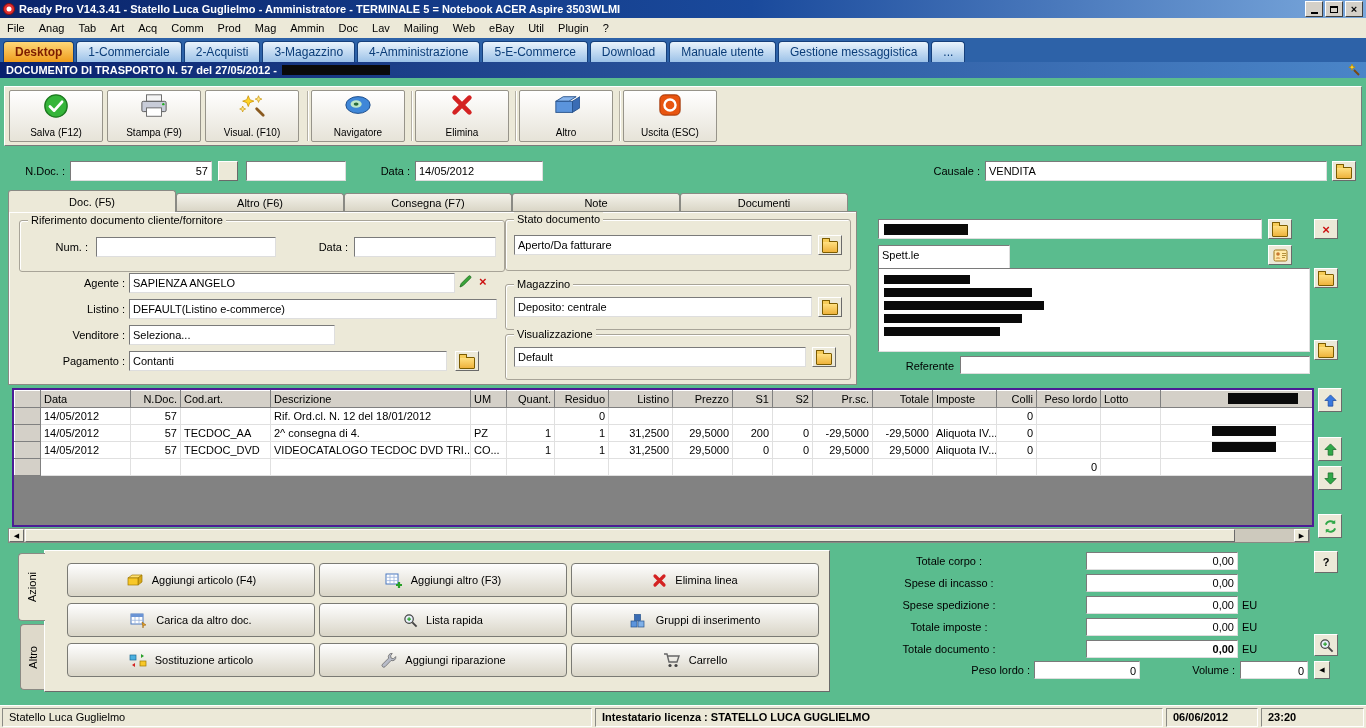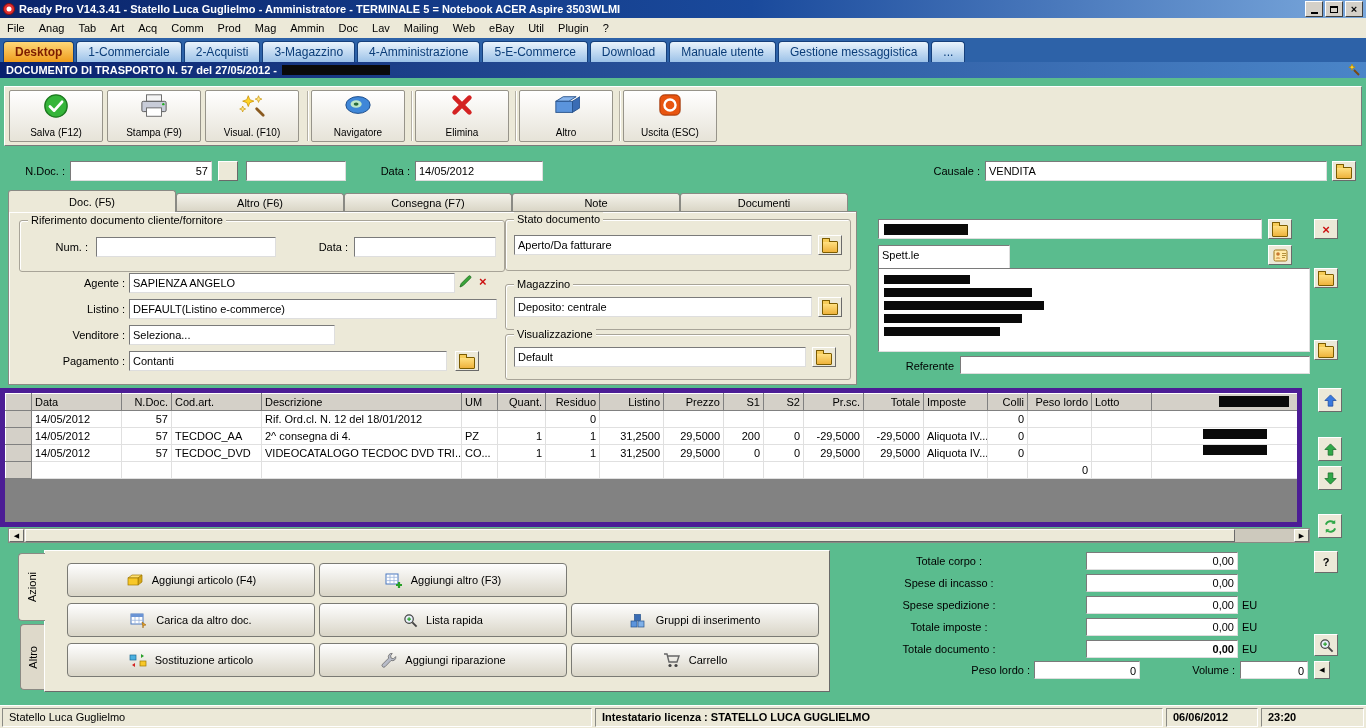--- a/index.html
+++ b/index.html
@@ -38,21 +38,21 @@
   .folder-ic::before{content:"";position:absolute;top:-4px;left:-1px;width:6px;height:3px;background:#f6cc58;border:1px solid #7c5c00;border-bottom:none;border-radius:1px 1px 0 0}
   .xred{color:#cc1111;font-weight:bold;font-size:13px;line-height:1}
   
   .doc-tabs{position:absolute;left:8px;top:190px;height:22px;display:flex}
   .doc-tabs span{width:168px;height:19px;margin-top:3px;line-height:19px;text-align:center;background:linear-gradient(#f4f2ea,#d8d4c4);border:1px solid #8a8a84;border-bottom:none;border-radius:3px 3px 0 0;cursor:pointer;box-sizing:border-box}
   .doc-tabs span:first-child{height:22px;margin-top:0;line-height:22px;background:#ece9d8;position:relative;z-index:3}
   .panel{position:absolute;left:8px;top:211px;width:849px;height:174px;background:#ece9d8;border:1px solid #8a8a84;box-shadow:inset 1px 1px 0 #fff;box-sizing:border-box}
   .gbox{position:absolute;border:1px solid #a8a498;border-radius:3px;box-shadow:inset 1px 1px 0 #fff}
   .gbox>.gt{position:absolute;top:-8px;left:8px;background:#ece9d8;padding:0 3px;line-height:14px;white-space:nowrap}
   
-  .grid-wrap{position:absolute;left:0;top:388px;width:1302px;height:139px;background:#828282;border:5px solid #4c1d95;overflow:hidden;box-sizing:border-box}
+  .grid-wrap{position:absolute;left:12px;top:388px;width:1302px;height:139px;background:#828282;border:2px solid #4c1d95;overflow:hidden;box-sizing:border-box}
   table.grid{border-collapse:collapse;table-layout:fixed;width:1300px}
   .grid th{background:#d4d0c8;border:1px solid;border-color:#fff #808080 #808080 #fff;font-weight:normal;height:16px;padding:0 3px;text-align:left;white-space:nowrap;overflow:hidden;font-size:11px}
   .grid td{background:#fff;border-right:1px solid #e0e0e0;border-bottom:1px solid #e0e0e0;height:16px;padding:0 3px;white-space:nowrap;overflow:hidden;font-size:11px}
   .grid td:first-child{background:#d4d0c8;border:1px solid;border-color:#fff #808080 #808080 #fff}
   .grid th:nth-child(3),.grid td:nth-child(3),.grid th:nth-child(7),.grid td:nth-child(7),.grid th:nth-child(8),.grid td:nth-child(8),.grid th:nth-child(9),.grid td:nth-child(9),.grid th:nth-child(10),.grid td:nth-child(10),.grid th:nth-child(11),.grid td:nth-child(11),.grid th:nth-child(12),.grid td:nth-child(12),.grid th:nth-child(13),.grid td:nth-child(13),.grid th:nth-child(14),.grid td:nth-child(14),.grid th:nth-child(16),.grid td:nth-child(16),.grid th:nth-child(17),.grid td:nth-child(17){text-align:right}
   .hscroll{position:absolute;left:8px;top:528px;width:1302px;height:15px;background:#cdc9bd;border:1px solid #8a8a84;box-sizing:border-box}
   .hs-btn{position:absolute;top:0;width:15px;height:13px;background:#ece9d8;border:1px solid;border-color:#fff #6a6a6a #6a6a6a #fff;font-size:7px;display:flex;align-items:center;justify-content:center;cursor:pointer;box-sizing:border-box}
   .hs-thumb{position:absolute;left:16px;top:0;width:1210px;height:13px;background:#ece9d8;border:1px solid;border-color:#fff #6a6a6a #6a6a6a #fff;box-sizing:border-box;cursor:grab}
   
   .act-panel{position:absolute;left:44px;top:550px;width:786px;height:142px;background:#ece9d8;border:1px solid;border-color:#fff #6a6a6a #6a6a6a #fff;box-sizing:border-box}
@@ -481,20 +481,26 @@
       <span>Aggiungi articolo (F4)</span>
     </div>
     <div class="act-btn" style="left:274px;top:12px">
       <svg width="18" height="15" viewBox="0 0 18 15">
           <rect x="1" y="1" width="12" height="10" fill="#fff" stroke="#4a78c0"></rect>
           <path d="M1 4.3h12M1 7.6h12M5 1v10M9 1v10" stroke="#9ab4dc" stroke-width=".8"></path>
           <path d="M11 12h6M14 9v6" stroke="#28a028" stroke-width="2.2"></path>
         </svg>
       <span>Aggiungi altro (F3)</span>
     </div>
+    <div class="act-btn" style="left:526px;top:12px">
+      <svg width="15" height="15" viewBox="0 0 15 15">
+          <path d="M3 3l9 9M12 3l-9 9" stroke="#d42222" stroke-width="3.2" stroke-linecap="round"></path>
+        </svg>
+      <span>Elimina linea</span>
+    </div>
     <div class="act-btn" style="left:22px;top:52px">
       <svg width="18" height="15" viewBox="0 0 18 15">
           <rect x="1" y="1" width="12" height="10" fill="#fff" stroke="#4a78c0"></rect>
           <rect x="1" y="1" width="12" height="3" fill="#6a94d4"></rect>
           <path d="M1 7.3h12M5 4v7M9 4v7" stroke="#9ab4dc" stroke-width=".8"></path>
           <path d="M12 9l4 3-2.5.5L13 15z" fill="#e8a020" stroke="#905800" stroke-width=".5"></path>
         </svg>
       <span>Carica da altro doc.</span>
     </div>
     <div class="act-btn" style="left:274px;top:52px">

